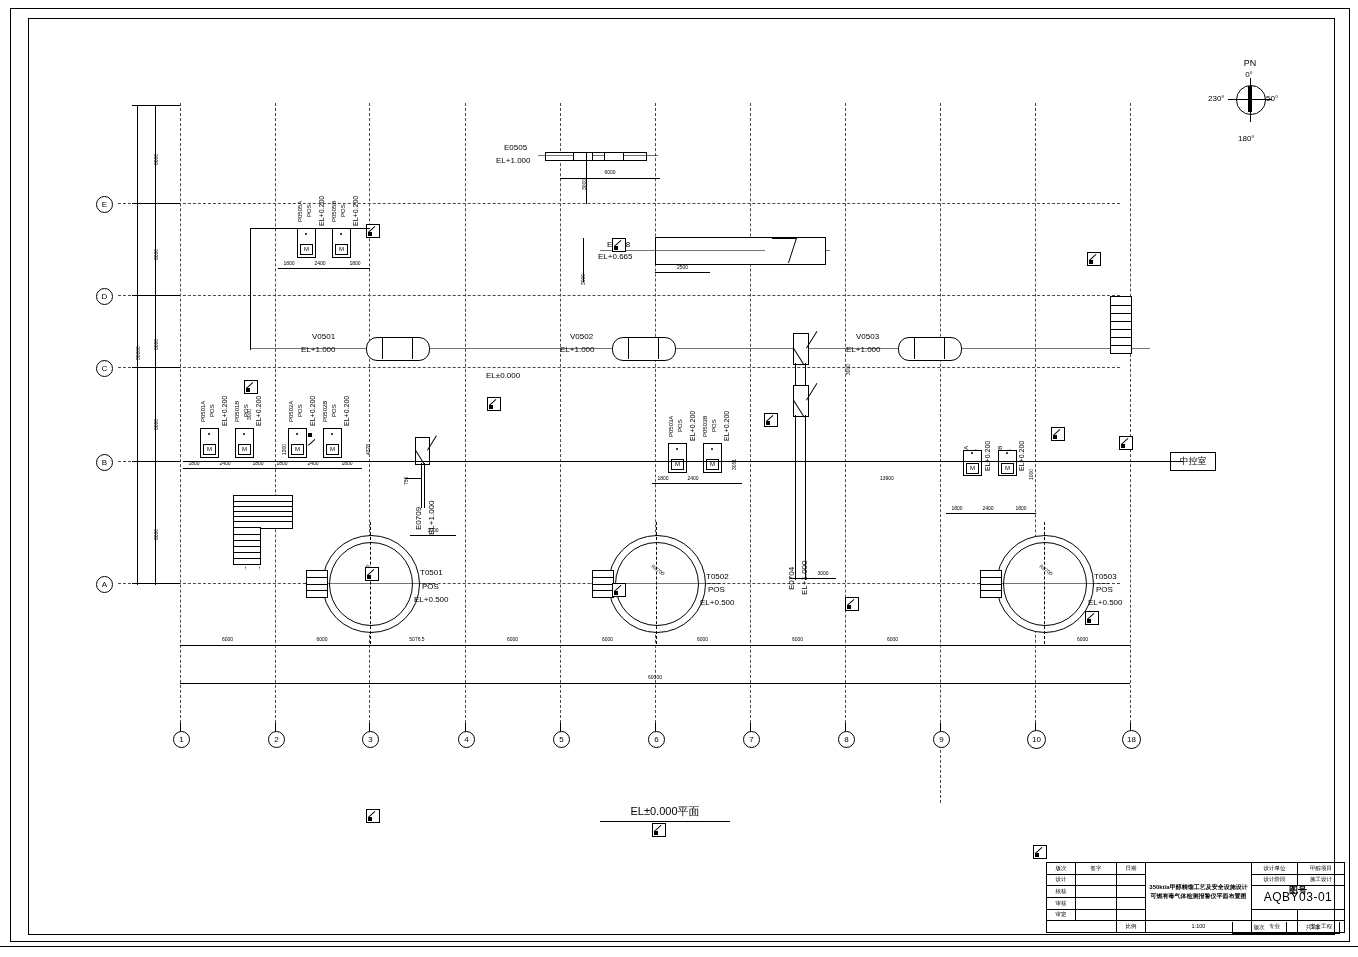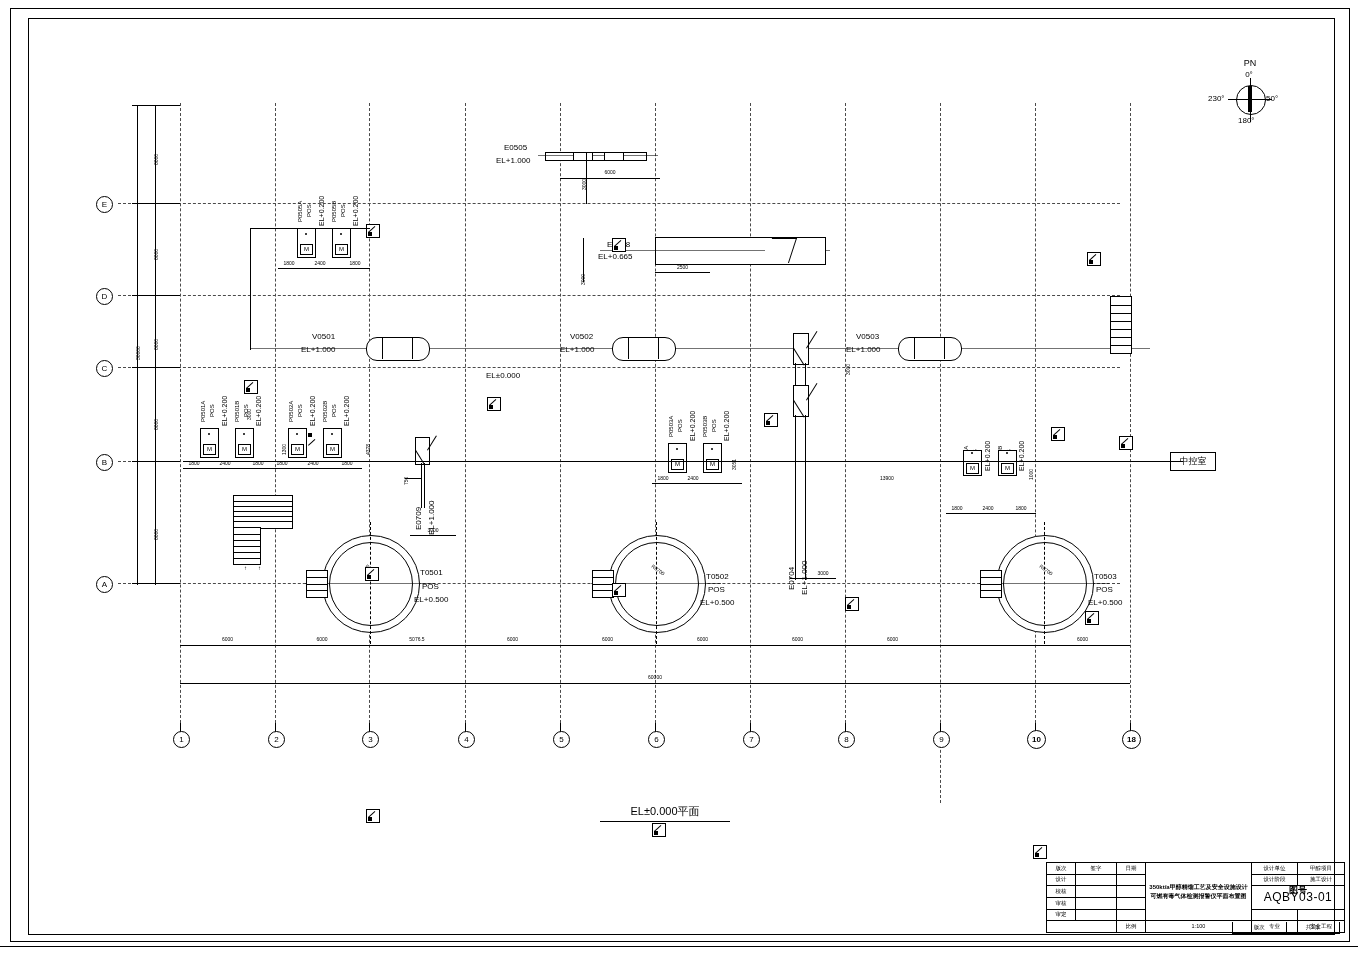--- a/index.html
+++ b/index.html
@@ -19,21 +19,21 @@
   .gridline-h{border-top:1px dashed #4a4a4a;}
   .t6{font-size:6px;line-height:7px;white-space:nowrap;}
   .t5{font-size:5px;line-height:6px;white-space:nowrap;}
   .t8{font-size:8px;line-height:9px;white-space:nowrap;}
   .t9{font-size:9px;line-height:10px;white-space:nowrap;}
   .t11{font-size:11px;line-height:12px;white-space:nowrap;}
   .rot{transform-origin:0 0;transform:rotate(-90deg);}
   .ctr{text-align:center;}
   
   .bub{border:1px solid #000;border-radius:50%;width:15px;height:15px;font-size:8px;line-height:15px;text-align:center;background:#fff;}
-  .bubw{width:17px;height:17px;line-height:17px;font-weight:bold;}
+  .bubw{width:17px;height:17px;line-height:17px;}
   
   .bx{border:1px solid #000;background:#fff;}
   .pumpbox{border:1px solid #000;width:17px;height:28px;background:#fff;}
   .motbox{border:1px solid #000;width:11px;height:9px;font-size:6px;line-height:9px;text-align:center;background:#fff;}
   .detbox{border:1px solid #000;width:12px;height:12px;background:#fff;position:relative;}
   .detbox:after{content:"";position:absolute;left:1px;top:7px;width:9px;height:0;border-top:1.6px solid #000;transform:rotate(-42deg);transform-origin:0 0;}
   .detbox:before{content:"";position:absolute;left:1px;bottom:1px;width:4px;height:4px;background:#000;}
   .vessel{border:1px solid #000;height:22px;background:#fff;border-radius:11px/11px;}
   .tank-o{border:1px solid #000;border-radius:50%;background:#fff;}
   .tank-i{border:1px solid #000;border-radius:50%;background:#fff;}
@@ -64,21 +64,21 @@
 
   <div class="abs" style="left:1212px;top:58px;">
     <div class="abs t9 ctr" style="left:24px;top:0px;width:28px;">PN</div>
     <div class="abs t8 ctr" style="left:24px;top:12px;width:26px;">0°</div>
     <div class="abs cmp-circ" style="left:24px;top:27px;"></div>
     <div class="abs vl" style="left:38px;top:20px;height:44px;"></div>
     <div class="abs hl" style="left:16px;top:41px;width:44px;"></div>
     <div class="abs cmp-needle" style="left:36px;top:28px;height:26px;"></div>
     <div class="abs t8" style="left:54px;top:36px;">50°</div>
     <div class="abs t8" style="left:-4px;top:36px;">230°</div>
-    <div class="abs t8" style="left:26px;top:58px;">180°</div>
+    <div class="abs t8" style="left:26px;top:76px;">180°</div>
   </div>
 
   <div class="abs gridline" style="left:180px;top:103px;height:620px;"></div>
   <div class="abs gridline" style="left:275px;top:103px;height:620px;"></div>
   <div class="abs gridline" style="left:369px;top:103px;height:620px;"></div>
   <div class="abs gridline" style="left:465px;top:103px;height:620px;"></div>
   <div class="abs gridline" style="left:560px;top:103px;height:620px;"></div>
   <div class="abs gridline" style="left:655px;top:103px;height:620px;"></div>
   <div class="abs gridline" style="left:750px;top:103px;height:620px;"></div>
   <div class="abs gridline" style="left:845px;top:103px;height:620px;"></div>

